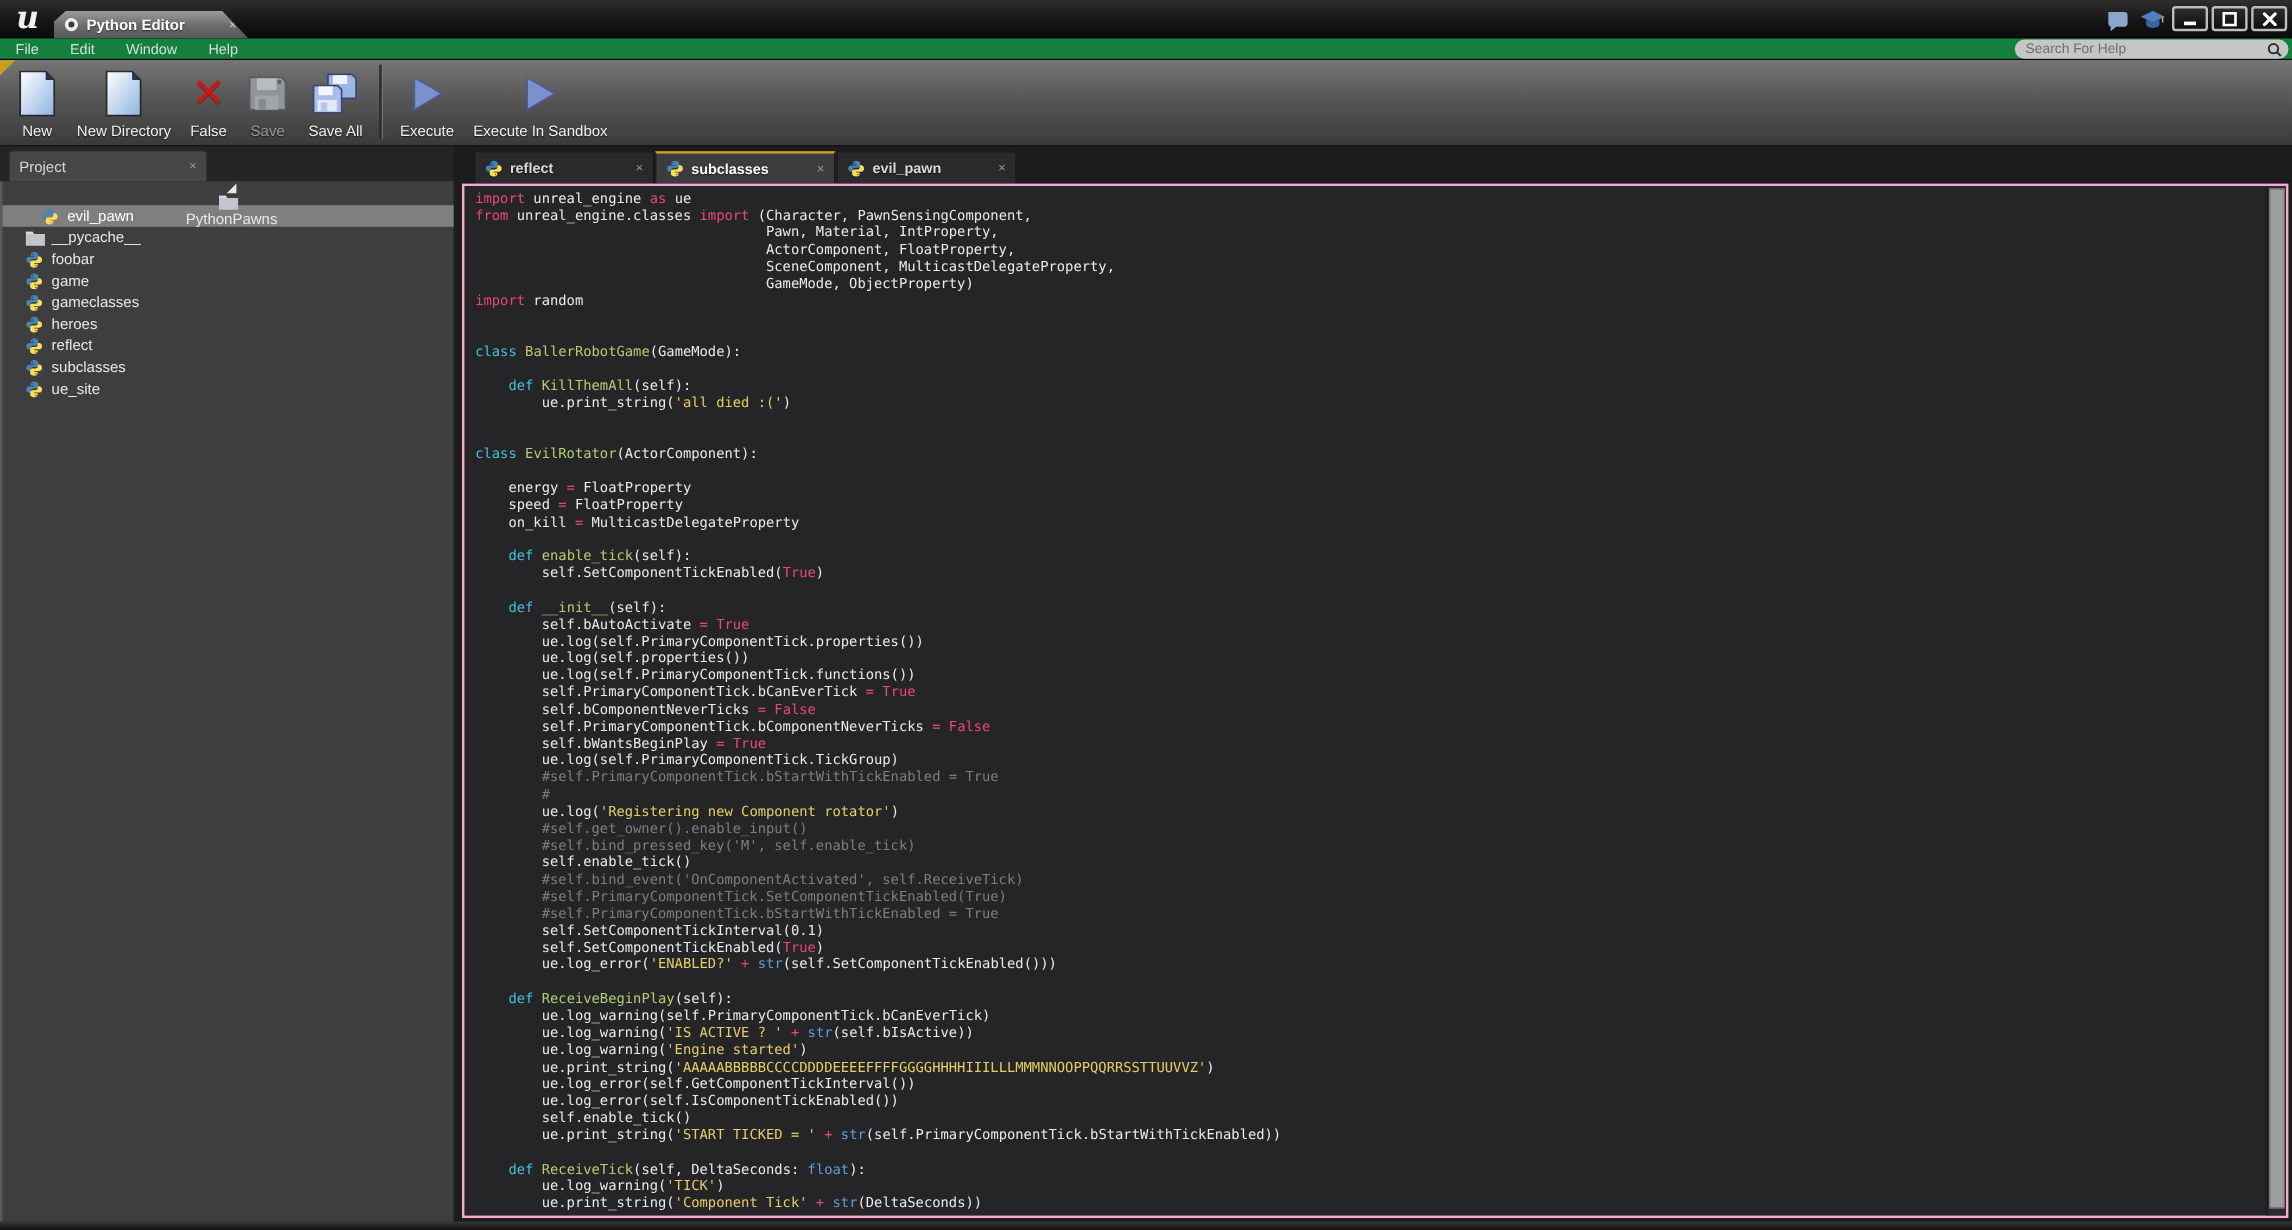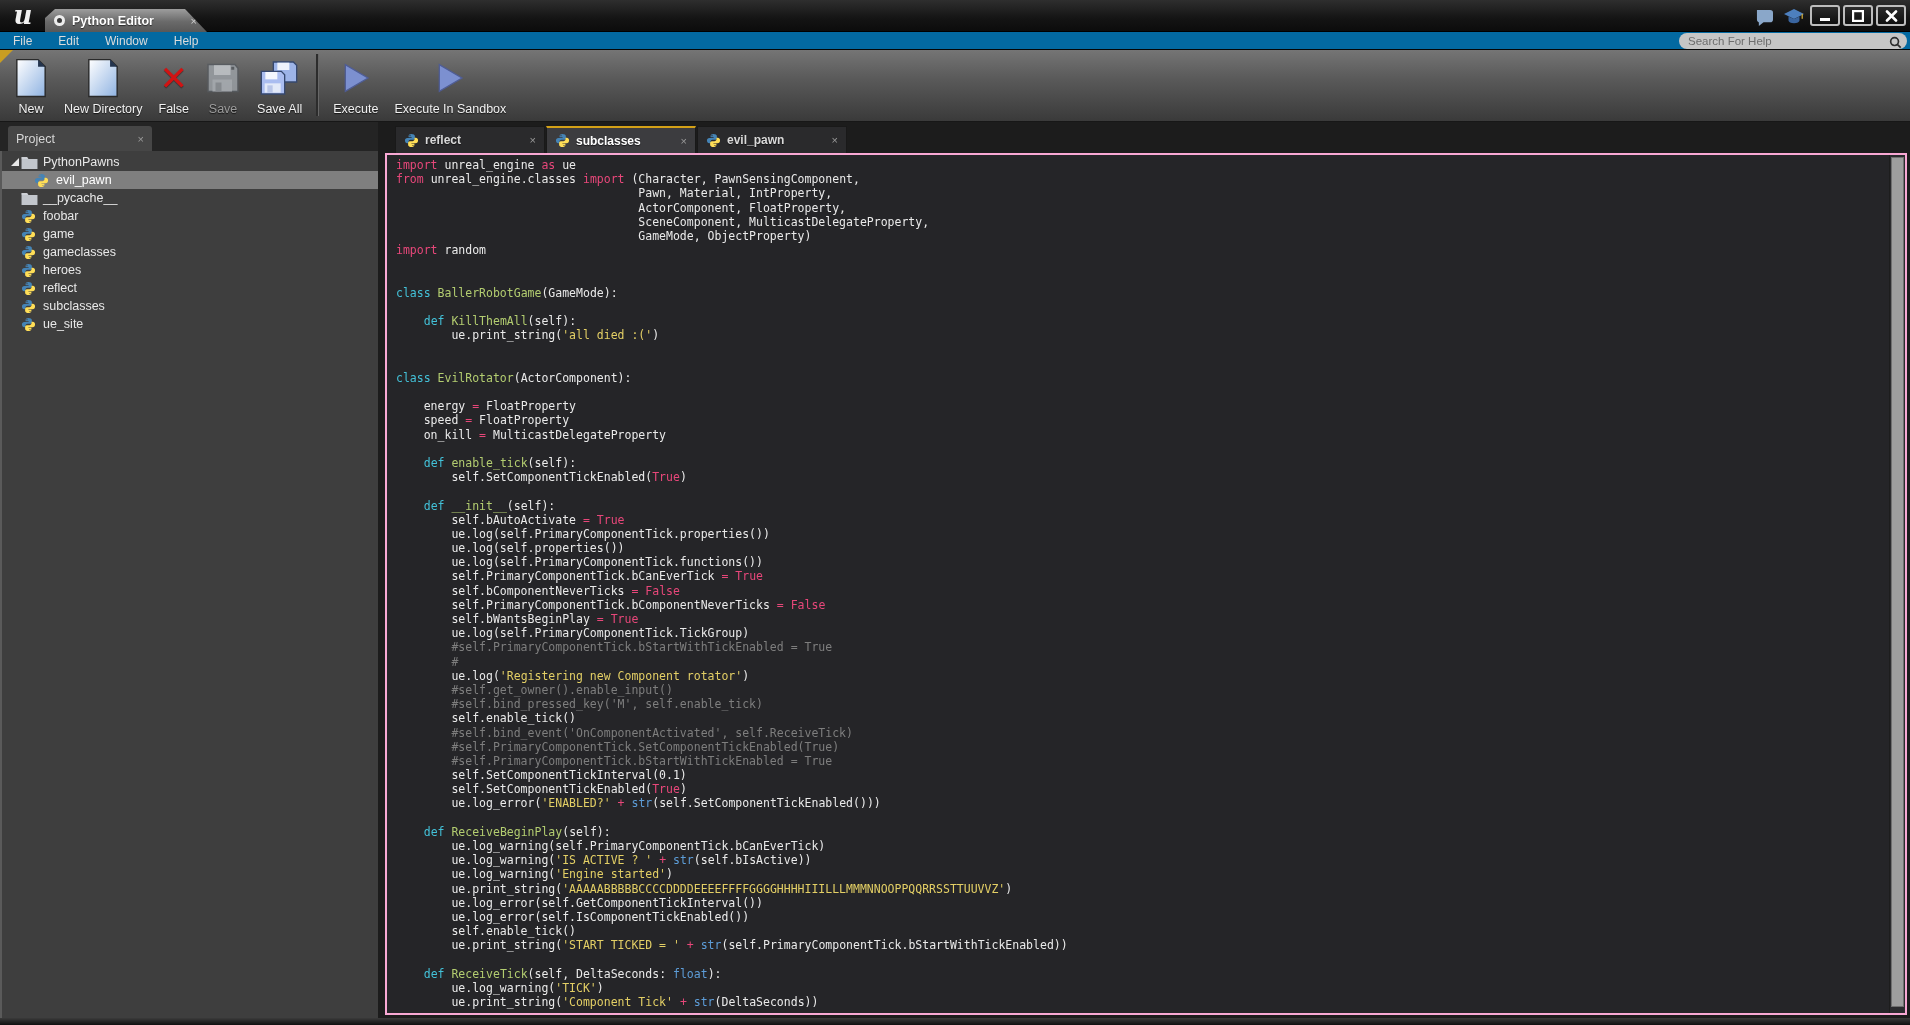--- a/index.html
+++ b/index.html
@@ -23,21 +23,21 @@
                 flex:1 1 auto; }
   .win-tab .x { color:#cfcfcf; font-size:11px; margin-left:6px; }
   .tb-icons { position:absolute; right:105px; top:8px; display:flex; gap:9px; align-items:center; }
   .winbtns { position:absolute; right:4px; top:5px; display:flex; gap:3px; }
   .winbtn { width:30px; height:21px; border:2px solid #bdbdbd; border-radius:3px;
             background:linear-gradient(#2c2c2c,#0f0f0f); display:flex; align-items:center;
             justify-content:center; }
   .winbtn svg { display:block; }
 
   
-  .menubar { position:absolute; left:0; top:32px; width:1910px; height:18px; background:#0369a1;
+  .menubar { position:absolute; left:0; top:32px; width:1910px; height:18px; background:#15803d;
              display:flex; align-items:center; border-bottom:1px solid #050505; }
   .menu-item { color:#dcdcdc; font-size:12px; padding:0 13px; line-height:18px; }
   .help-search { position:absolute; right:3px; top:1px; width:228px; height:16px; background:#c6c6c6;
                  border-radius:8px; display:flex; align-items:center; padding:0 20px 0 9px; }
   .help-search input { border:none; outline:none; background:transparent; width:100%;
                        font-size:11.5px; color:#333; font-family:"Liberation Sans",sans-serif; }
   .help-search input::placeholder { color:#6d6d6d; }
   .help-search .mag { position:absolute; right:5px; top:2px; }
 
   
@@ -57,21 +57,21 @@
            font-family:"DejaVu Sans",sans-serif; text-shadow:0 1px 1px rgba(0,0,0,.4); }
 
   
   .main { position:absolute; left:0; top:122px; width:1910px; height:896px; background:#1c1c1c; }
   .bottom-strip { position:absolute; left:0; top:1018px; width:1910px; height:7px;
                   background:linear-gradient(#3a3a3a,#101010); }
 
   
   .project { position:absolute; left:0; top:0; width:378px; height:100%; background:#242424; }
   .ptabrow { position:absolute; left:0; top:4px; width:100%; height:25px; background:#242424; }
-  .ptab { position:absolute; left:8px; top:0; width:144px; height:25px; background:#464646;
+  .ptab { position:absolute; left:8px; top:0; width:164px; height:25px; background:#464646;
           border-radius:3px 3px 0 0; display:flex; align-items:center; padding:0 8px;justify-content:flex-end; }
   .ptab .t { color:#d6d6d6; font-size:12.5px; flex:1; }
   .ptab .x { color:#9a9a9a; font-size:11px; }
   .tree { position:absolute; left:0; top:29px; width:100%; bottom:0; background:#3e3e3e;
           border-left:2px solid #5a5a5a; padding-top:2px; }
   .trow { height:18px; display:flex; align-items:center; color:#e8e8e8; font-size:12.5px; }
   .trow.sel { background:#7f7f7f; color:#ffffff; }
   .slot { width:13px; flex:0 0 auto; display:flex; align-items:center; justify-content:center; }
   .exp { width:0; height:0; border-left:8px solid transparent; border-bottom:8px solid #e8e8e8; }
   .trow .ico { width:17px; height:15px; margin-right:5px; flex:0 0 auto; }
@@ -255,21 +255,21 @@
   <div class="main">
 
     <div class="project">
       <div class="ptabrow">
         <div class="ptab">
           <span class="t">Project</span>
           <span class="x">×</span>
         </div>
       </div>
       <div class="tree" id="fileTree">
-          <div class="trow" style="padding-left: 6px;">
+          <div class="trow" style="padding-left: 6px; flex-direction: column;">
             <span class="slot">
               <span class="exp"></span>
             </span>
             <span class="ico">
               <svg width="17" height="15" viewBox="0 0 16 14">
   <path d="M.5 2h5.2l1.4 1.8h8.4V13H.5z" fill="#c2c6cc"></path>
                 <path d="M.5 2h5.2l1 1.3H.5z" fill="#dbdee3"></path>
               </svg>
             </span>
             <span>PythonPawns</span>

